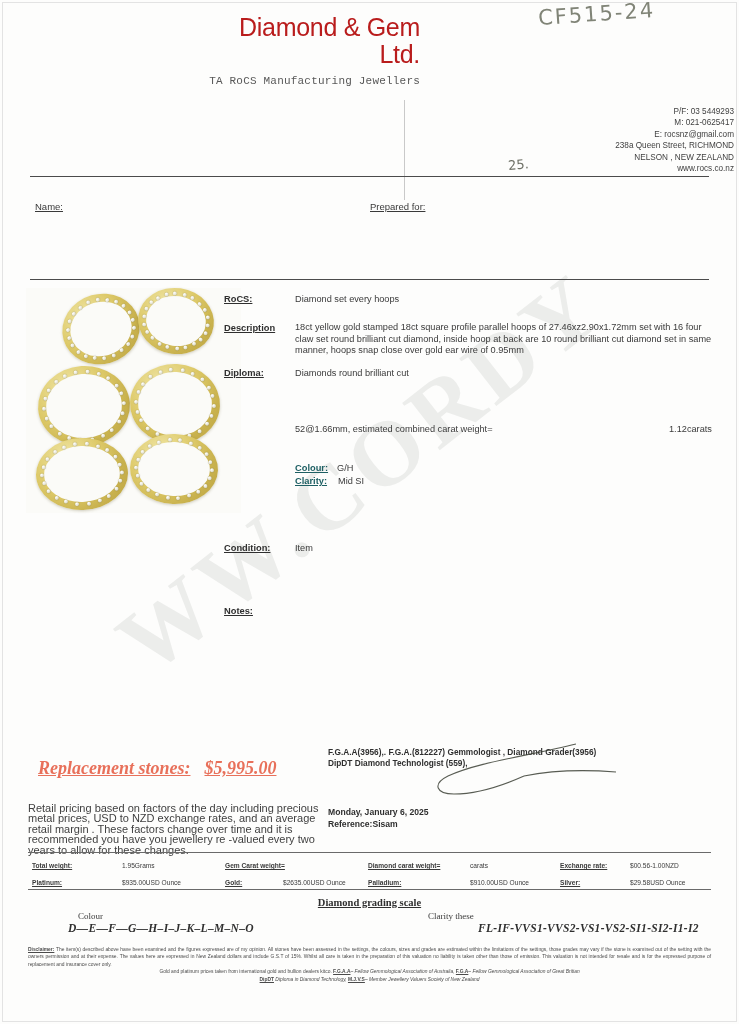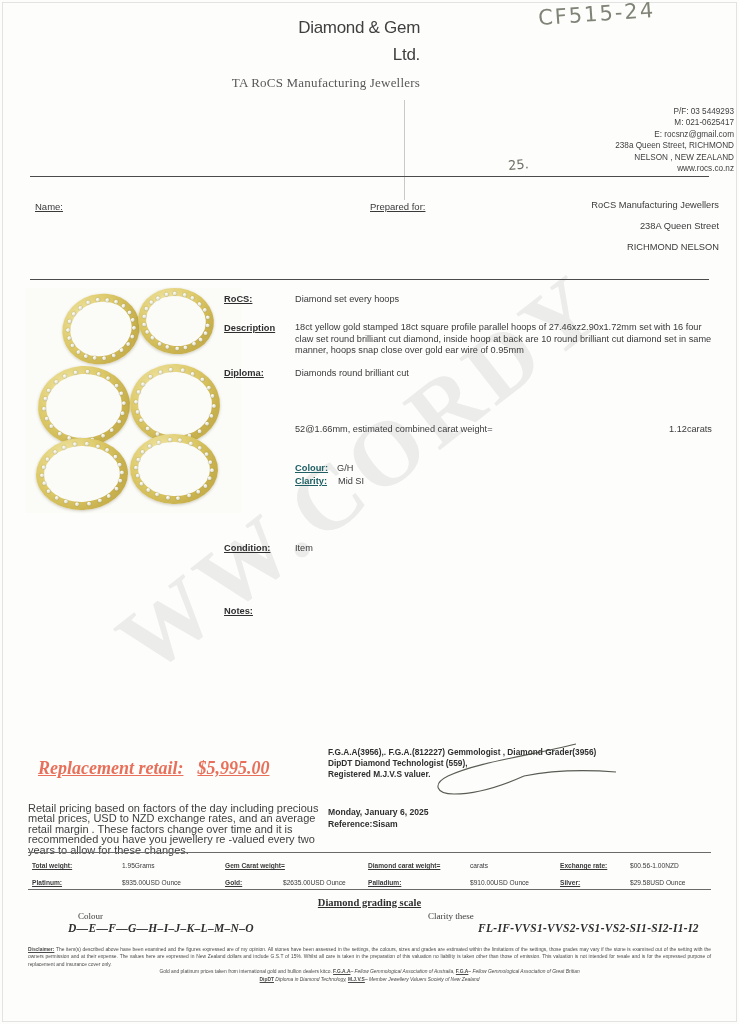--- a/index.html
+++ b/index.html
@@ -43,29 +43,29 @@
 
   
   .header { position: relative; height: 176px; }
   .brand {
     position: absolute;
     left: 140px; top: 14px;
     width: 280px;
     text-align: right;
   }
   .brand-line {
-    font-size: 17px;
+    font-size: 25px;
     line-height: 27px;
-    color: #404040;
+    color: #b91c1c;
     font-weight: normal;
     letter-spacing: -0.3px;
   }
   .brand-sub {
-    font-family: Liberation Serif, serif;
-    font-size: 13px;
+    font-family: Liberation Mono, monospace;
+    font-size: 11px;
     color: #585858;
     margin-top: 7px;
     font-style: normal;
     letter-spacing: 0.2px;
   }
   .handwrite-top {
     position: absolute;
     left: 538px; top: 2px;
     font-family: "DejaVu Sans", sans-serif;
     font-size: 21px;
@@ -353,25 +353,20 @@
       <div class="handwrite-mid">25.</div>
     </div>
 
     <div class="rule r1"></div>
 
     <div class="nameblock">
       <span class="lbl-u">Name:</span>
     </div>
     <div class="preparedfor">
       <span class="lbl-u">Prepared for:</span>
-    </div>
-    <div class="client">
-      <div>RoCS Manufacturing Jewellers</div>
-      <div>238A Queen Street</div>
-      <div>RICHMOND NELSON</div>
     </div>
 
     <div class="rule r2"></div>
 
     <div class="photo">
       <div class="hoop h1">
           <div class="stones">
             <span style="left: 70px; top: 33px;"></span>
             <span style="left: 68.6633px; top: 41.1702px;"></span>
             <span style="left: 64.7614px; top: 48.6786px;"></span>
@@ -544,29 +539,28 @@
     <div class="field-lbl teal" style="left:295px; top:476px;">Clarity:</div>
     <div class="field-val" style="left:338px; top:476px;">Mid SI</div>
 
     <div class="field-lbl" style="left:224px; top:543px;">Condition:</div>
     <div class="field-val" style="left:295px; top:543px;">Item</div>
 
     <div class="field-lbl" style="left:224px; top:606px;">Notes:</div>
     <div class="field-val" style="left:295px; top:606px;"></div>
 
     <div class="retail">
-      <span>Replacement retail:</span><span class="amt">$5,995.00</span>
+      <span>Replacement stones:</span><span class="amt">$5,995.00</span>
     </div>
 
     <div class="priceinfo">Retail pricing based on factors of the day including precious metal prices, USD to NZD exchange rates, and an average retail margin . These factors change over time and it is recommended you have you jewellery re -valued every two years to allow for these changes.</div>
 
     <div class="preparedby">
       <div class="pb-line">F.G.A.A(3956),. F.G.A.(812227) Gemmologist , Diamond Grader(3956)</div>
       <div class="pb-line">DipDT Diamond Technologist (559),</div>
-      <div class="pb-line">Registered M.J.V.S valuer.</div>
     </div>
 
     <svg class="sigbox" viewBox="0 0 290 62">
       <path d="M248 2 C200 14 150 20 120 34 C104 42 108 52 126 52 C150 52 178 42 196 34" fill="none" stroke="#3b3f35" stroke-width="1.1" opacity="0.85"></path>
       <path d="M196 34 C226 28 262 28 288 30" fill="none" stroke="#3b3f35" stroke-width="1.1" opacity="0.85"></path>
     </svg>
 
     <div class="datebox">
       <div>Monday, January 6, 2025</div>
       <div>Reference:Sisam</div>

